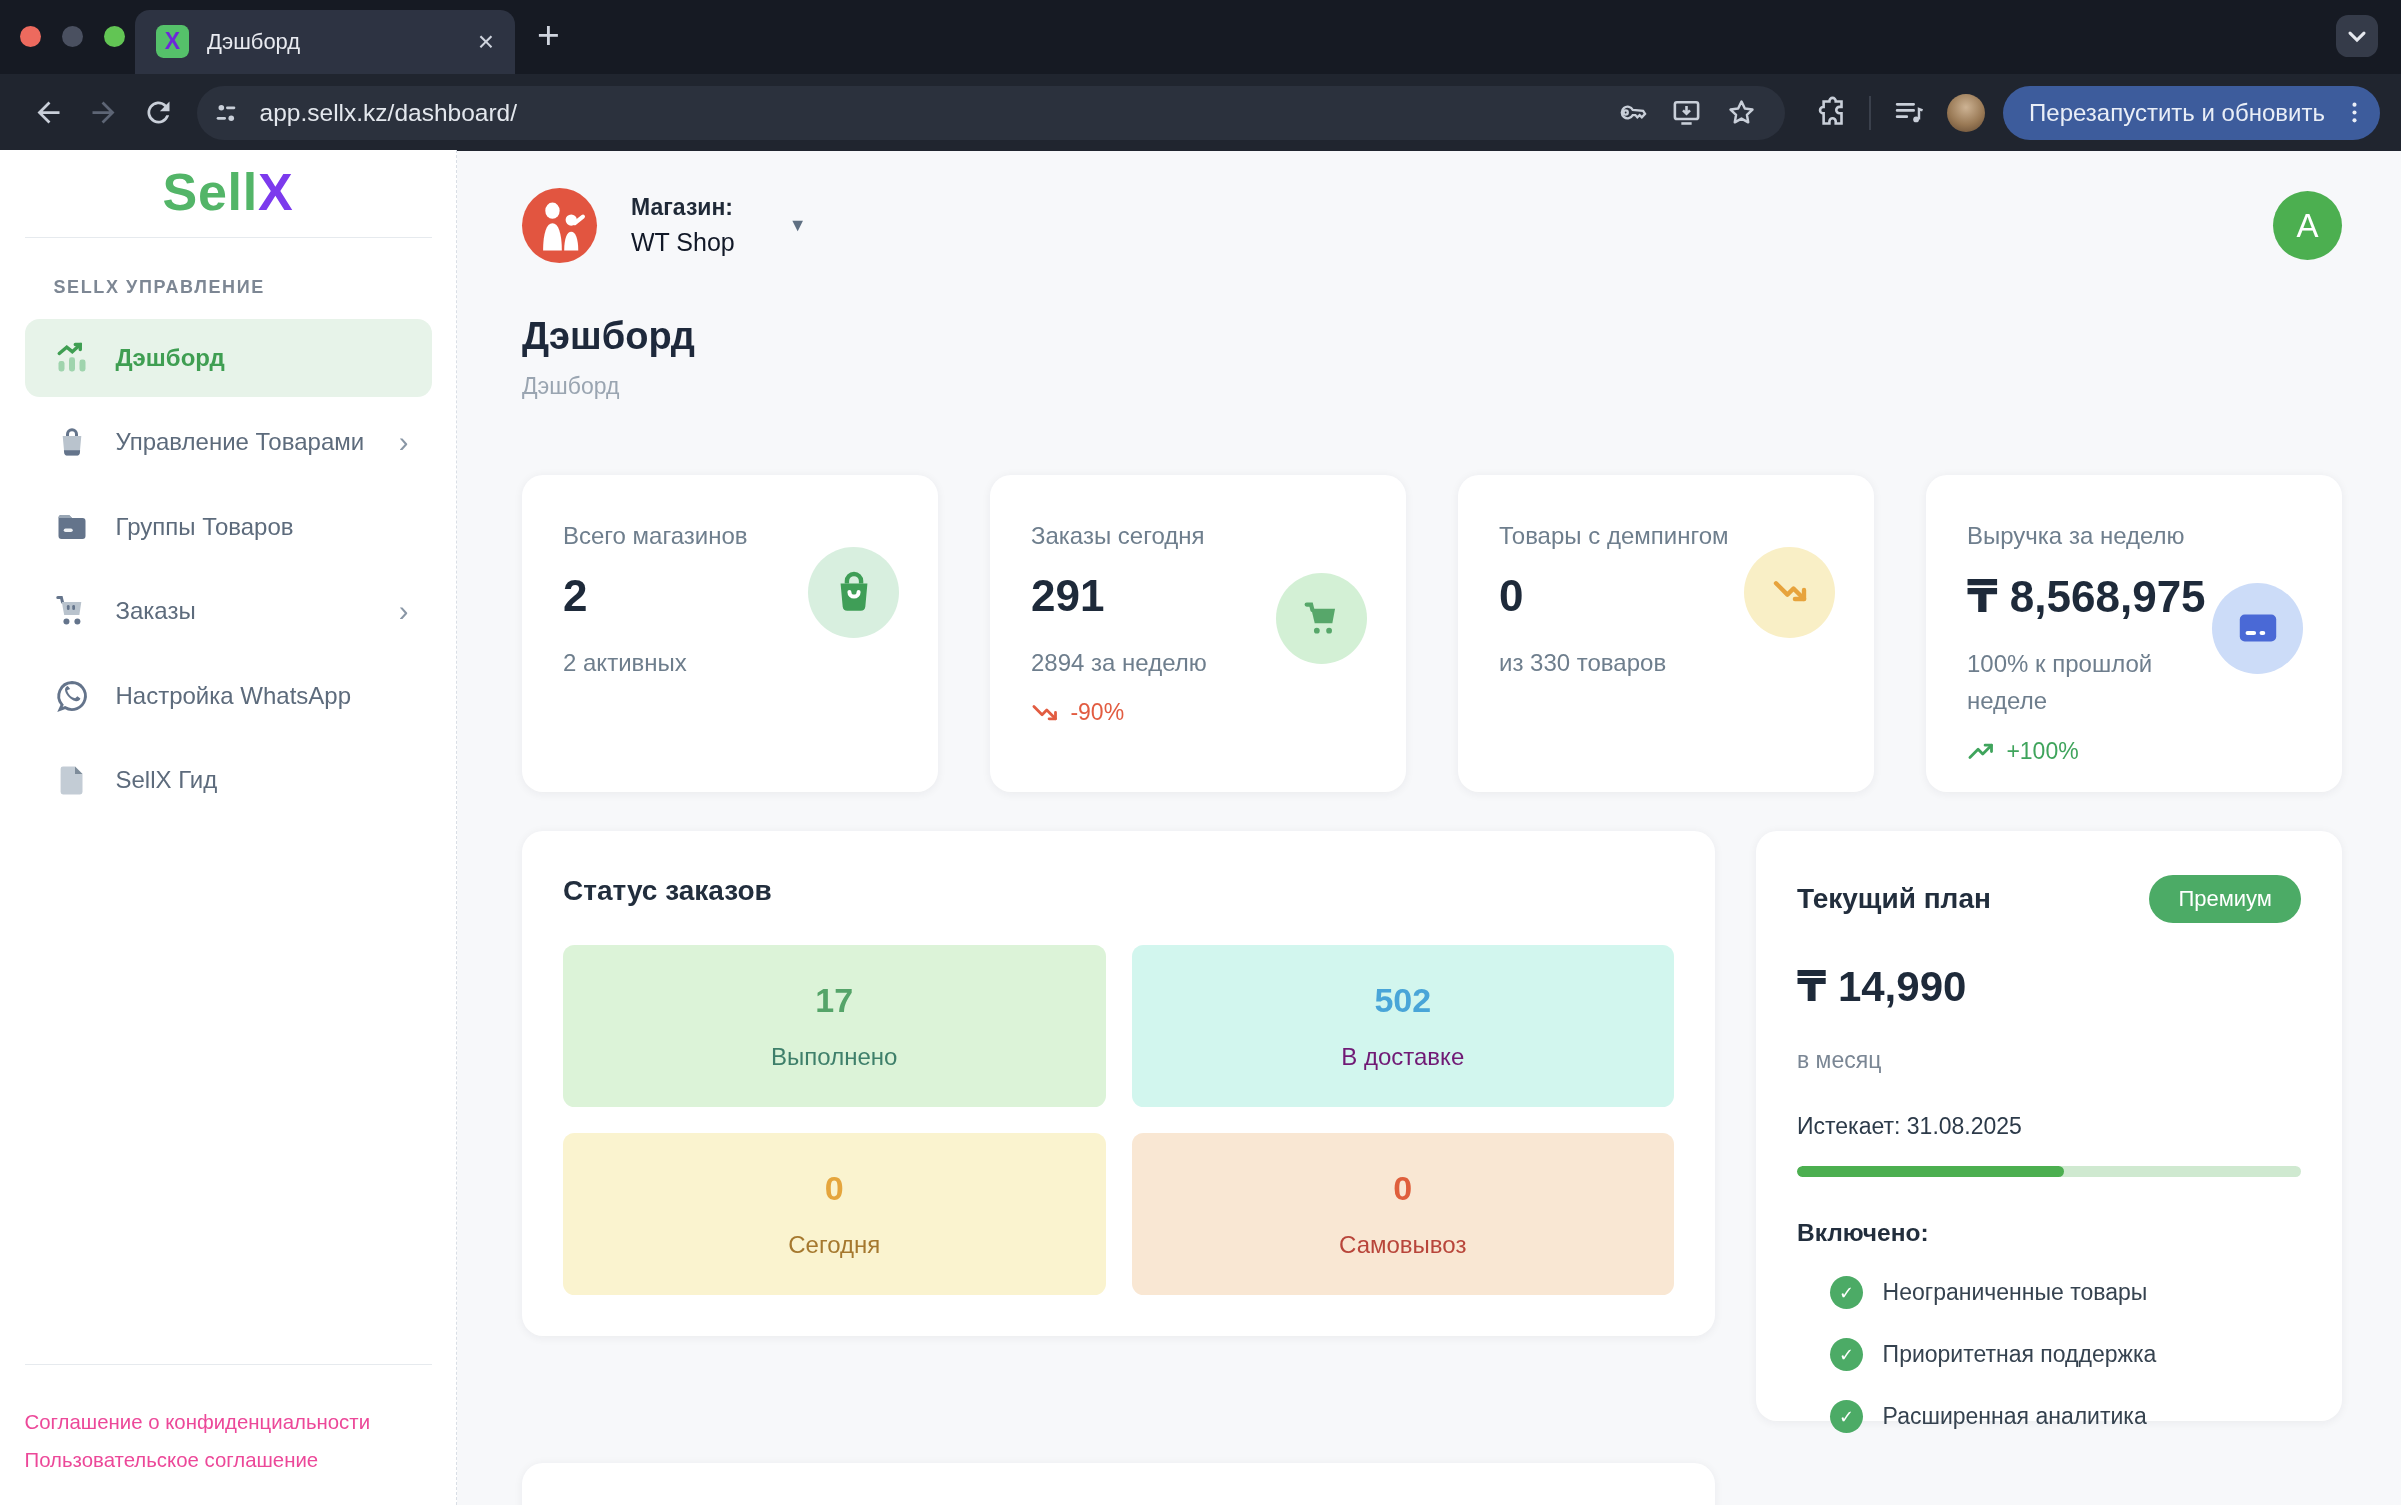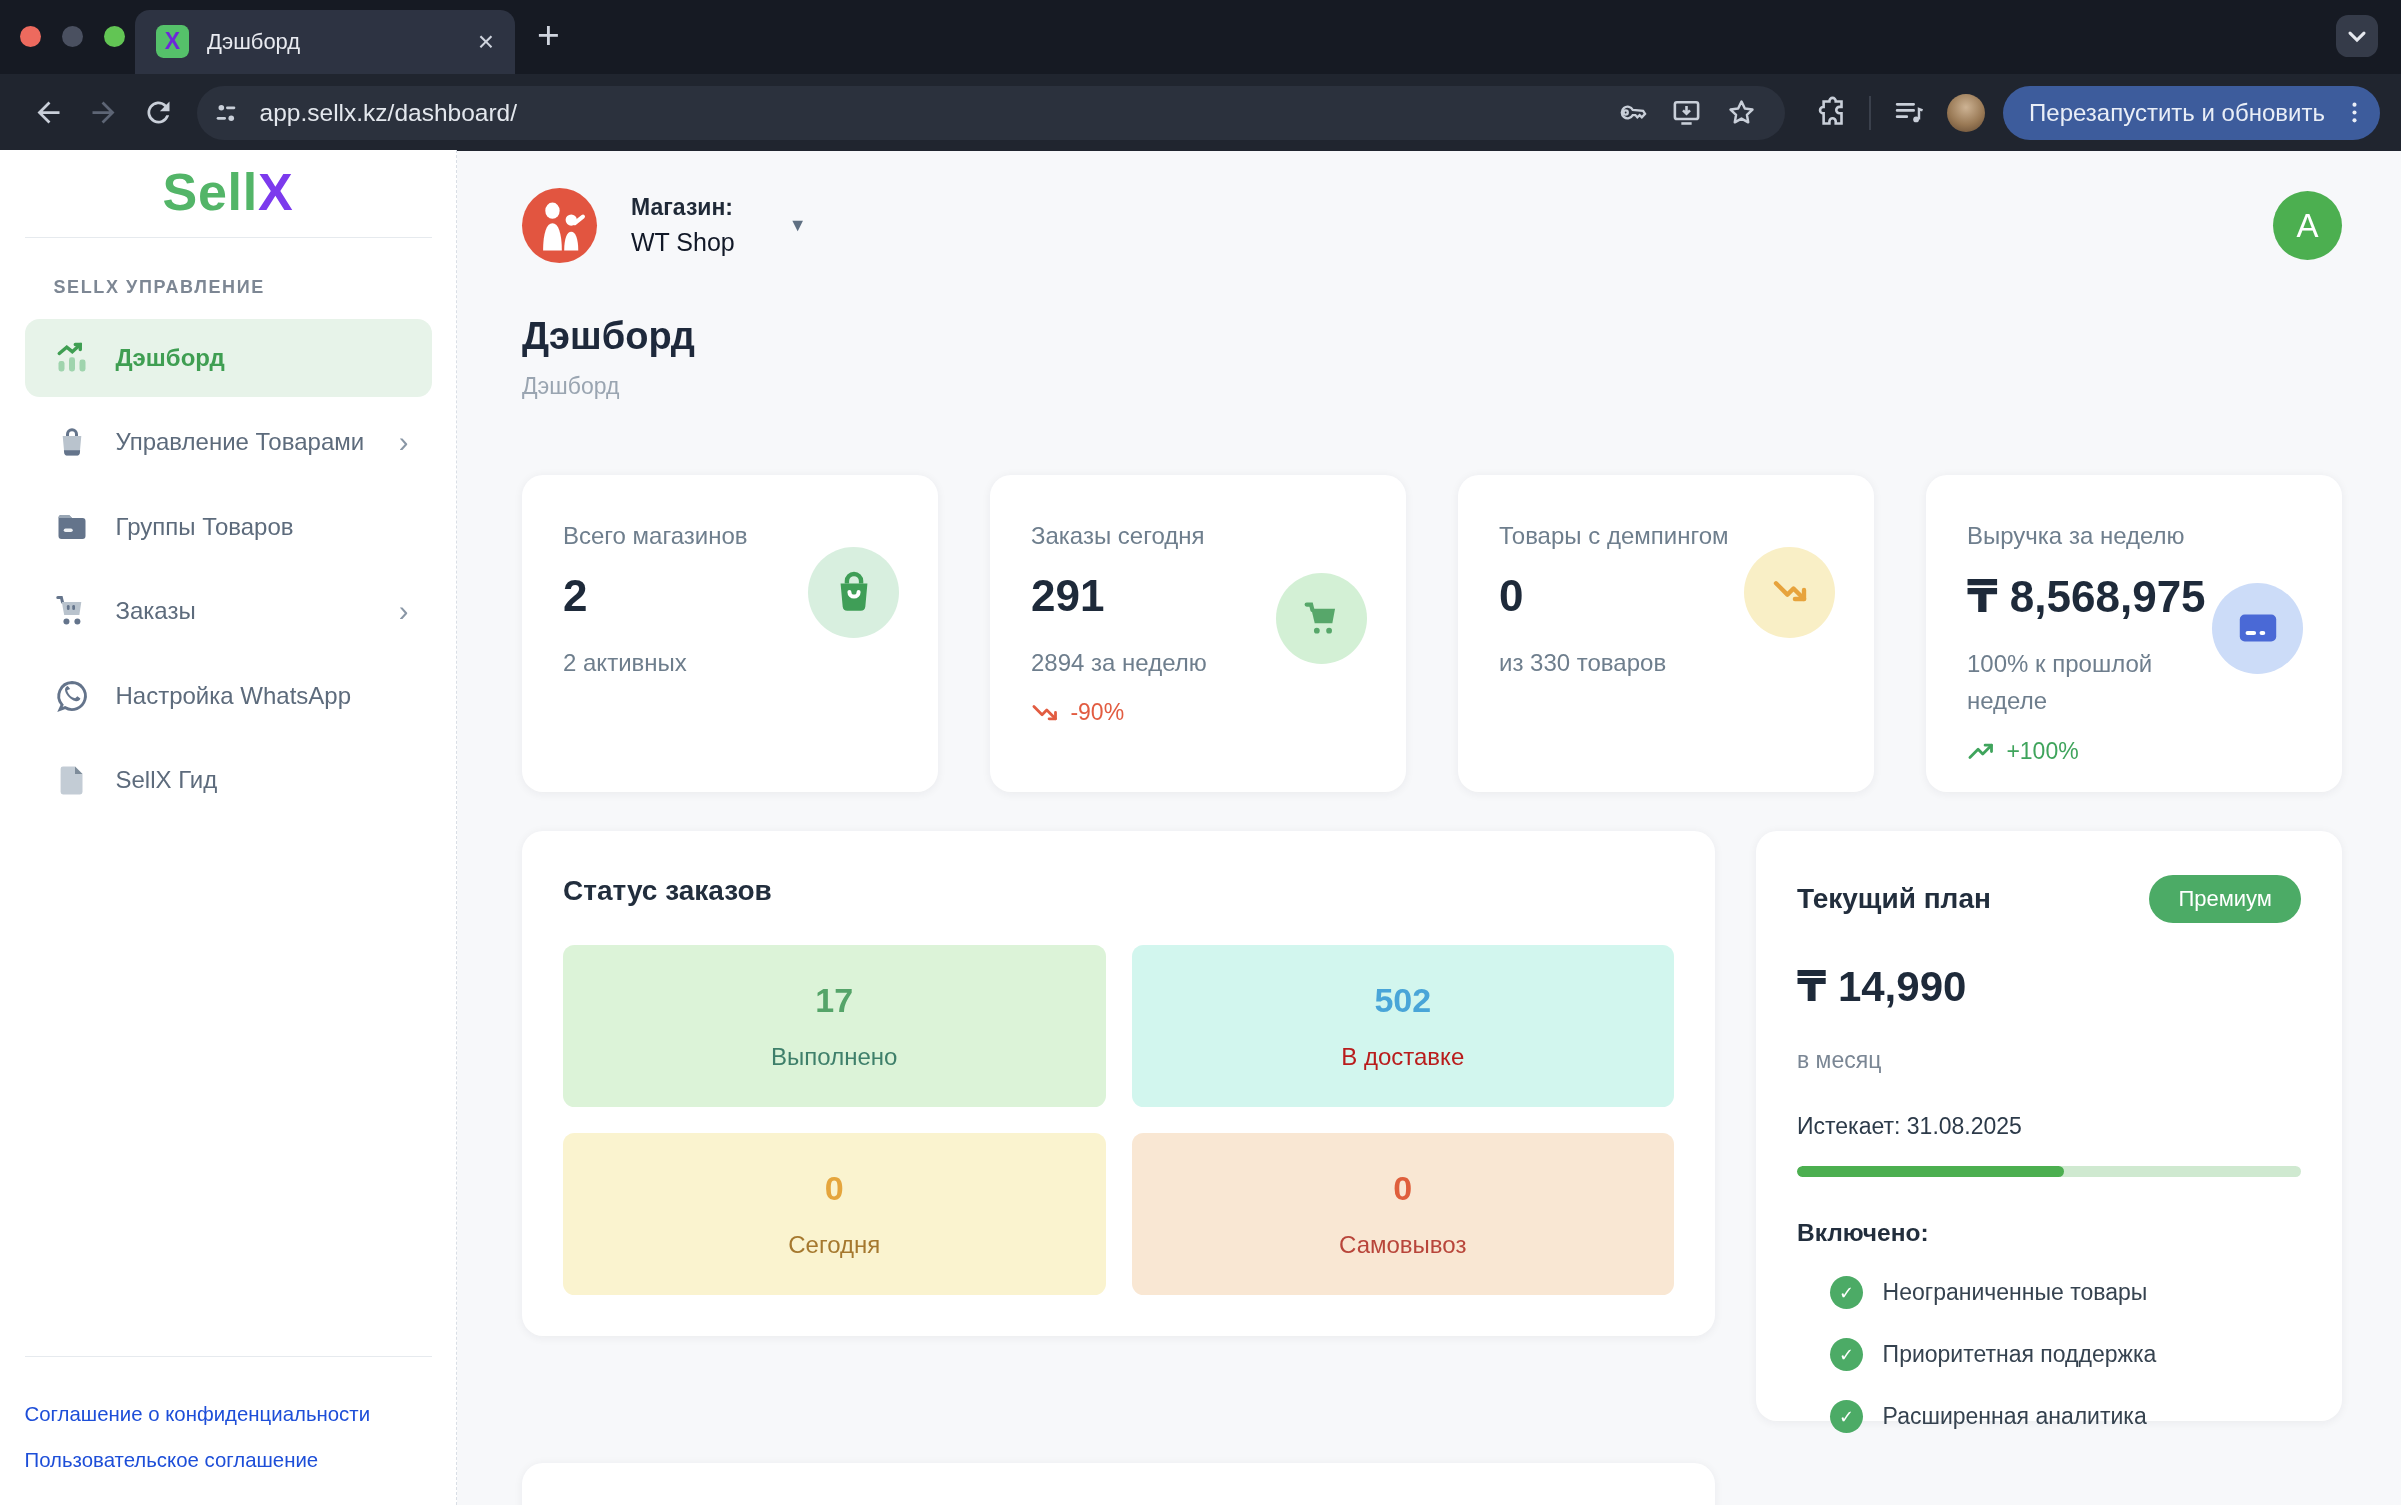--- a/index.html
+++ b/index.html
@@ -46,21 +46,21 @@
   .side-divider { border-top:1.6px solid #e6eaee; margin-top:14.7px; }
   .section-label { margin:39px 0 0 29px; font-size:18px; font-weight:700; color:#7d8794; letter-spacing:1.6px; }
   .nav { margin-top:21px; }
   .nav-item { height:78px; border-radius:14.7px; display:flex; align-items:center;
     padding:0 23px 0 29px; margin-bottom:6.5px; color:#5d6b7c; font-size:24px; }
   .nav-item.active { background:#e7f3e9; color:#3f9e52; font-weight:700; }
   .nav-icon { width:36px; height:36px; margin-right:26px; flex:0 0 auto; display:flex; align-items:center; justify-content:center; }
   .nav-chevron { margin-left:auto; color:#8a97a6; font-size:29px; font-weight:400; }
   .side-footer { position:absolute; left:24.5px; right:24.5px; bottom:33px; }
   .side-footer .side-divider { margin:0 0 46px 0; }
-  .side-link { color:#1d4ed8; font-size:20.4px; margin-top:23px; }
+  .side-link { color:#ec4899; font-size:20.4px; margin-top:15px; }
 
   .main { flex:1; padding:0 59px 0 65px; }
   .main-header { margin-top:38px; display:flex; align-items:center; justify-content:space-between; }
   .store-select { display:flex; align-items:center; }
   .store-logo { width:75px; height:75px; border-radius:50%; background:#e25540; overflow:hidden; flex:0 0 auto; }
   .store-meta { margin-left:34px; }
   .store-label { font-size:23px; font-weight:700; color:#1f2937; }
   .store-name { font-size:25px; color:#111827; margin-top:6.5px; }
   .store-caret { margin-left:54px; color:#5f7082; font-size:18px; }
   .user-avatar { width:69px; height:69px; border-radius:50%; background:#4caf50; color:#fff;
@@ -86,21 +86,21 @@
 
   .content-row { display:flex; gap:41px; margin-top:39px; align-items:flex-start; }
   .status-card { width:1193px; height:505px; background:#fff; border-radius:21px;
     box-shadow:0 1.6px 9.8px rgba(30,41,59,0.06); padding:44px 41px; }
   .card-title { font-size:28px; font-weight:800; color:#222e3d; }
   .tiles { margin-top:38px; display:grid; grid-template-columns:1fr 1fr; gap:26px; }
   .tile { height:162px; border-radius:11.4px; display:flex; flex-direction:column; align-items:center; justify-content:center; }
   .tile-value { font-size:34px; font-weight:800; }
   .tile-label { margin-top:23px; font-size:24px; }
   .tile-done     { background:#dcf3d8; } .tile-done .tile-value{ color:#55a469; } .tile-done .tile-label{ color:#3e7f6a; }
-  .tile-delivery { background:#d2f6ee; } .tile-delivery .tile-value{ color:#49a5d8; } .tile-delivery .tile-label{ color:#b91c1c; }
+  .tile-delivery { background:#d2f6ee; } .tile-delivery .tile-value{ color:#49a5d8; } .tile-delivery .tile-label{ color:#701a75; }
   .tile-today    { background:#faf3cf; } .tile-today .tile-value{ color:#e5a53d; } .tile-today .tile-label{ color:#a5782e; }
   .tile-pickup   { background:#f9e7d3; } .tile-pickup .tile-value{ color:#df5f3c; } .tile-pickup .tile-label{ color:#b8453a; }
 
   .plan-card { flex:1; height:590px; background:#fff; border-radius:21px;
     box-shadow:0 1.6px 9.8px rgba(30,41,59,0.06); padding:44px 41px; }
   .plan-head { display:flex; justify-content:space-between; align-items:center; }
   .plan-badge { background:#4cab66; color:#fff; font-size:22px; padding:11.4px 29px; border-radius:29px; }
   .plan-price { margin-top:39px; font-size:42px; font-weight:800; color:#1e2a3a; }
   .plan-period { margin-top:36px; font-size:23px; color:#7a8694; }
   .plan-expires { margin-top:39px; font-size:23px; color:#2c3a49; }

